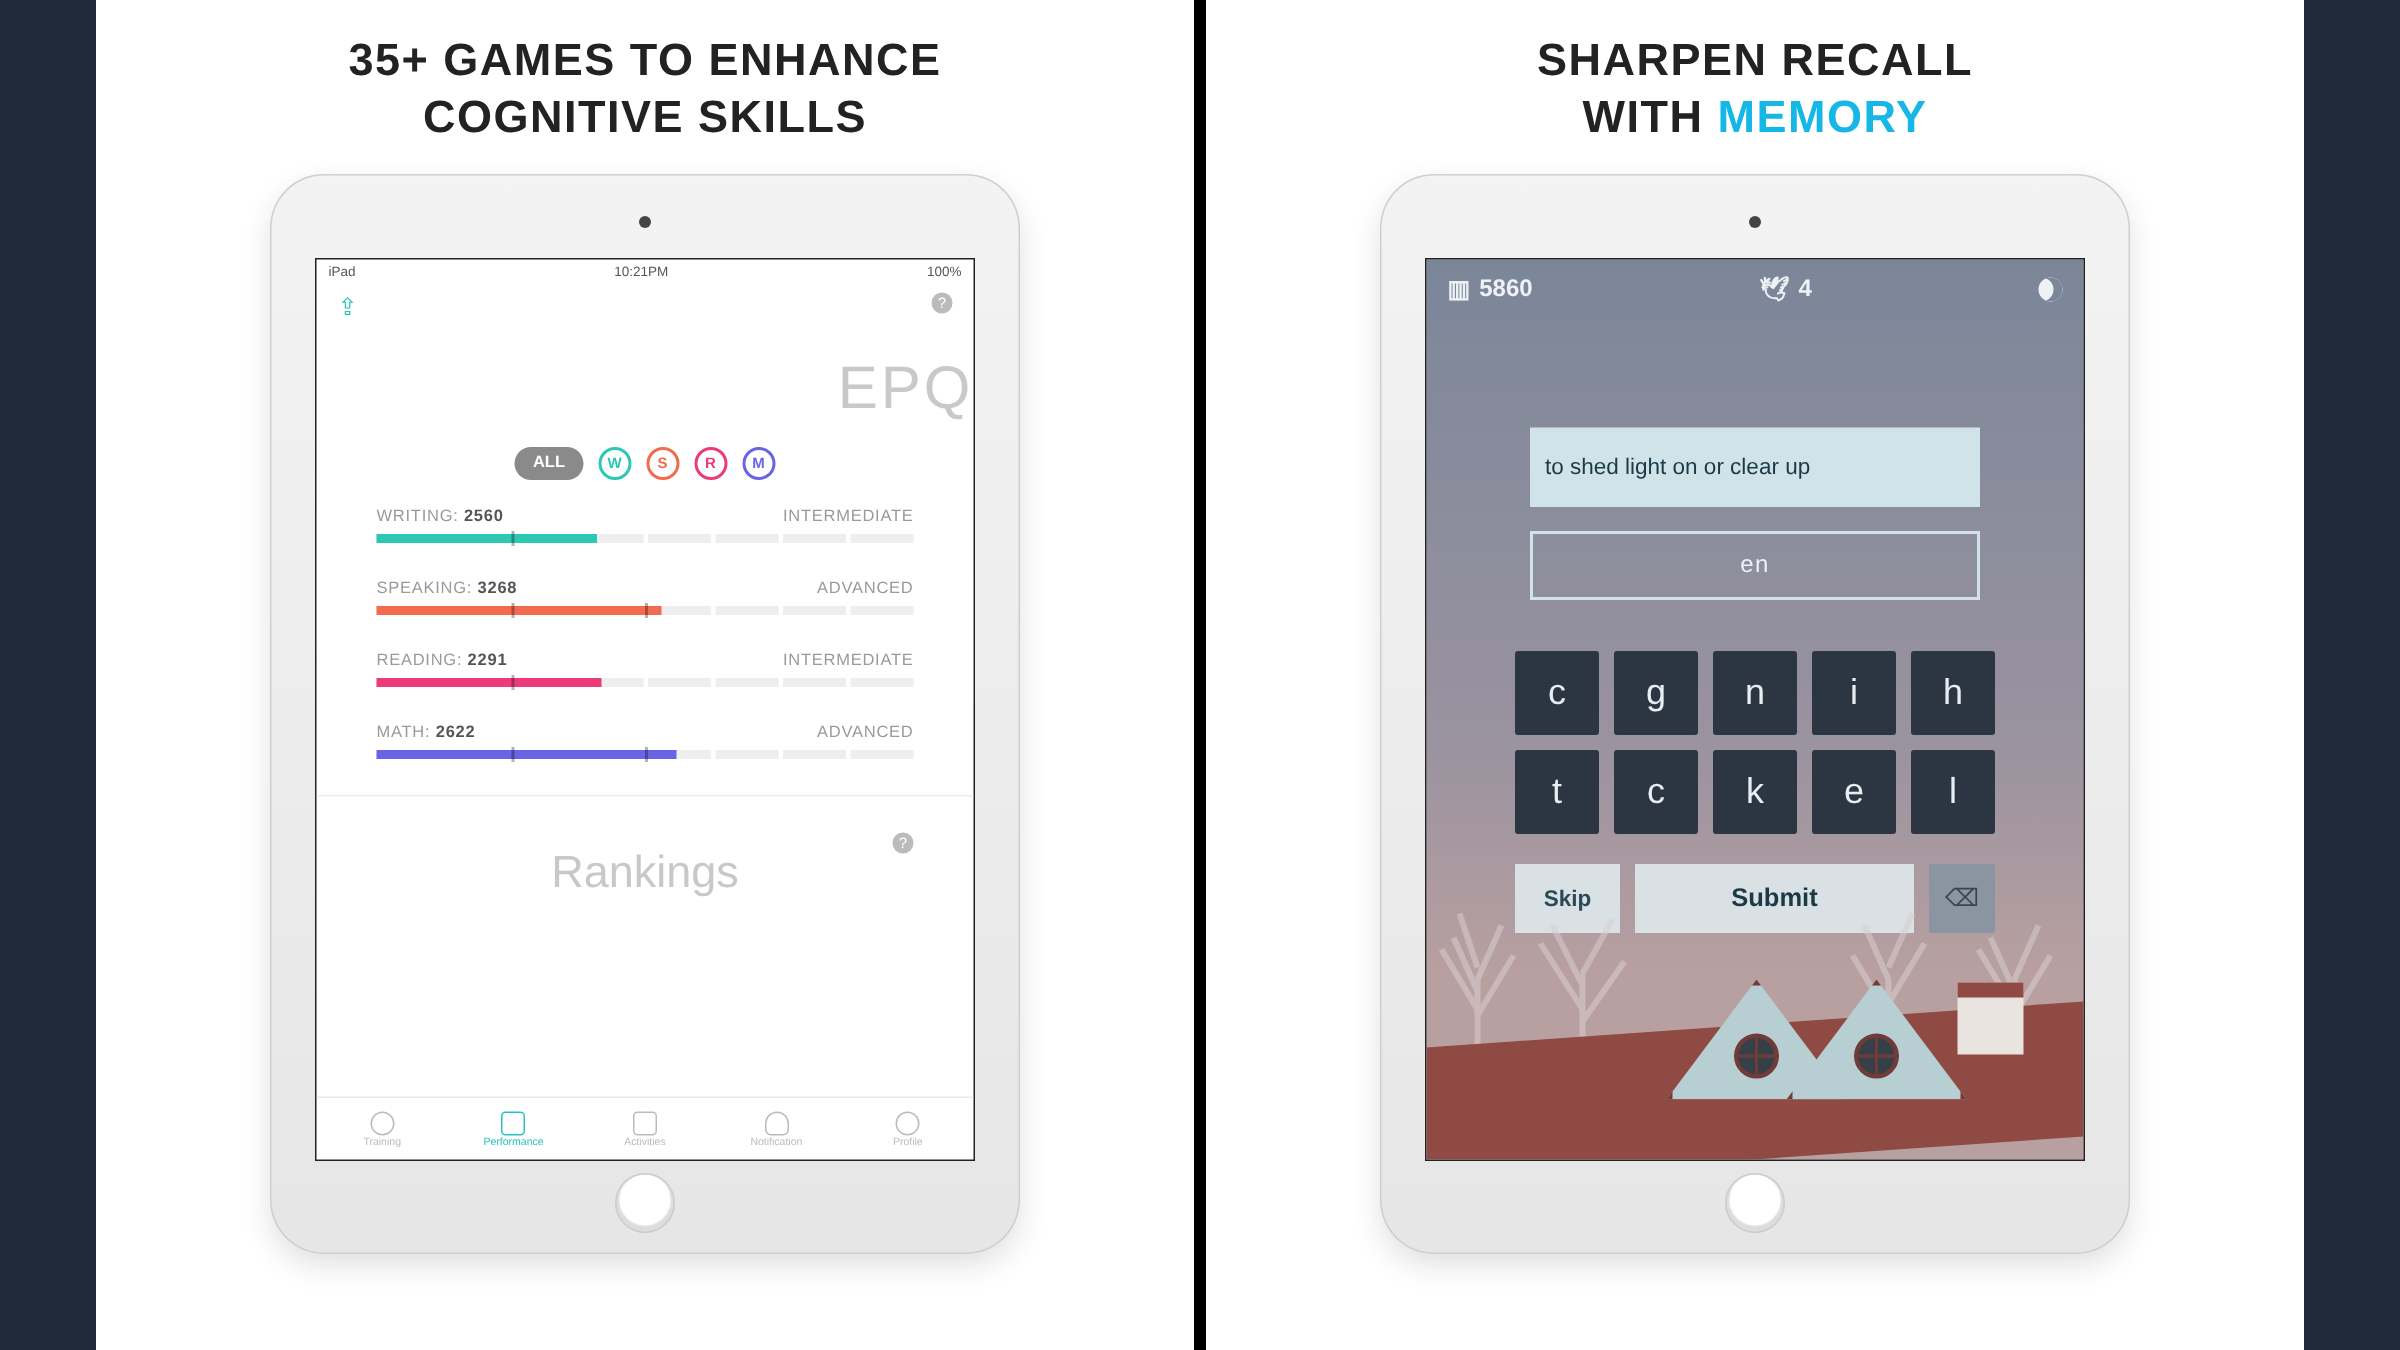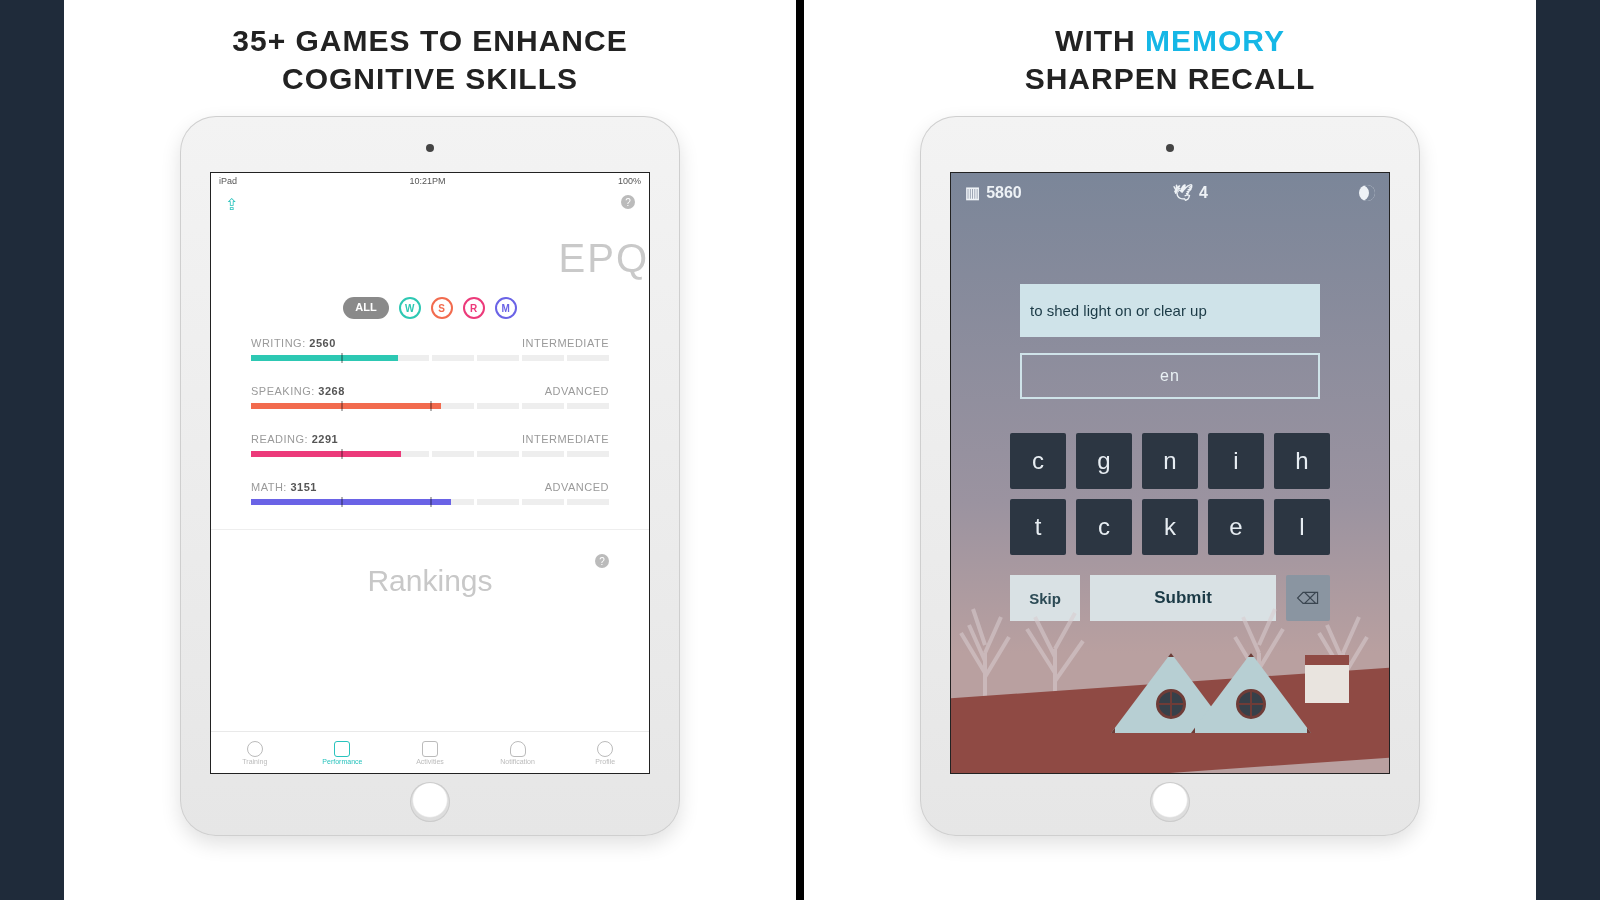--- a/index.html
+++ b/index.html
@@ -232,21 +232,21 @@
                 <div class="seg"></div>
                 <div class="seg"></div>
                 <div class="seg"></div>
                 <div class="seg"></div>
                 <div class="fill pink" style="width: 42%;"></div>
                 <div class="tick" style="left: 25%;"></div>
               </div>
             </div>
             <div class="metric">
               <div class="metric-row">
-                <span>MATH: <span class="score">3151</span></span>
+                <span>MATH: <span class="score">2622</span></span>
                 <span>ADVANCED</span>
               </div>
               <div class="bar">
                 <div class="seg"></div>
                 <div class="seg"></div>
                 <div class="seg"></div>
                 <div class="seg"></div>
                 <div class="seg"></div>
                 <div class="seg"></div>
                 <div class="seg"></div>
@@ -288,24 +288,24 @@
           </div>
       </div>
       <div class="homebtn"></div>
     </div>
   </div>
 
   <div class="divider"></div>
 
   <div class="panel">
     <div class="headline">
+      <div>SHARPEN RECALL</div>
       <div>
         <span>WITH </span><span class="accent">MEMORY</span>
       </div>
-      <div>SHARPEN RECALL</div>
     </div>
 
     <div class="ipad">
       <div class="camera"></div>
       <div class="screen game">
 
         <div class="gametop">
           <div class="left">
             <span>▥</span>
             <span>5860</span>

